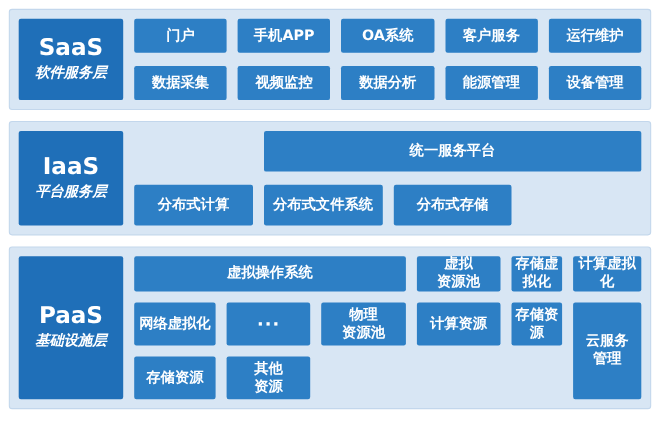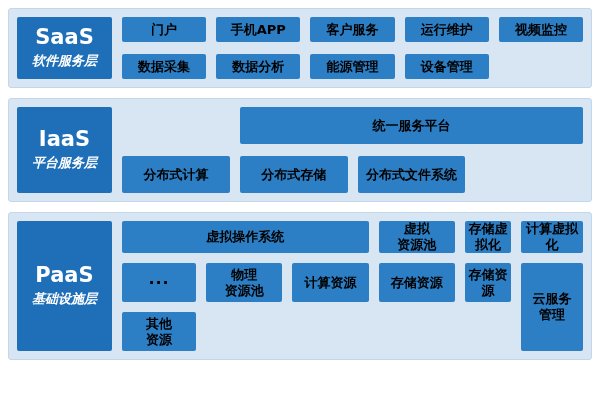--- a/index.html
+++ b/index.html
@@ -22,21 +22,21 @@
   }
   .layer {
     box-sizing: border-box;
     background: var(--layer-bg, #d8e6f4);
     border: 1px solid #c3d7ec;
     border-radius: 3px;
     padding: 8px;
     display: flex;
     gap: 10px;
   }
-  .layer-saas { height: 80px; }
+  .layer-saas { height: 92px; }
   .layer-paas { height: 104px; }
   .layer-iaas { height: 148px; }
 
   .layer-label {
     width: 95px;
     flex: 0 0 95px;
     background: var(--label-blue, #1f6fb8);
     color: #ffffff;
     border-radius: 2px;
     display: flex;
@@ -46,21 +46,21 @@
     gap: 6px;
     text-align: center;
   }
   .layer-name { font-size: 21px; font-weight: bold; line-height: 1; }
   .layer-sub  { font-size: 13px; font-weight: bold; line-height: 1.1; font-style: italic; }
 
   .grid { flex: 1; display: grid; }
 
   .box {
     background: var(--item-blue, #2d7fc5);
-    color: #000000;
+    color: #ffffff;
     border-radius: 2px;
     font-size: 13px;
     font-weight: bold;
     display: flex;
     align-items: center;
     justify-content: center;
     text-align: center;
     line-height: 1.2;
     white-space: pre-line;
     padding: 2px;
@@ -94,55 +94,57 @@
 <div class="page">
 
   <section class="layer layer-saas">
     <div class="layer-label">
       <div class="layer-name">SaaS</div>
       <div class="layer-sub">软件服务层</div>
     </div>
     <div class="grid saas-grid">
       <div class="box">门户</div>
       <div class="box">手机APP</div>
+      <div class="box">OA系统</div>
       <div class="box">客户服务</div>
       <div class="box">运行维护</div>
+      <div class="box">数据采集</div>
       <div class="box">视频监控</div>
-      <div class="box">数据采集</div>
       <div class="box">数据分析</div>
       <div class="box">能源管理</div>
       <div class="box">设备管理</div>
     </div>
   </section>
 
   <section class="layer layer-paas">
     <div class="layer-label">
       <div class="layer-name">IaaS</div>
       <div class="layer-sub">平台服务层</div>
     </div>
     <div class="grid paas-grid">
       <div class="box paas-unified">统一服务平台</div>
       <div class="box">分布式计算</div>
+      <div class="box">分布式文件系统</div>
       <div class="box">分布式存储</div>
-      <div class="box">分布式文件系统</div>
     </div>
   </section>
 
   <section class="layer layer-iaas">
     <div class="layer-label">
       <div class="layer-name">PaaS</div>
       <div class="layer-sub">基础设施层</div>
     </div>
     <div class="grid iaas-grid">
       <div class="box iaas-vos">虚拟操作系统</div>
 
       <div class="box">虚拟
 资源池</div>
       <div class="box">存储虚拟化</div>
       <div class="box">计算虚拟化</div>
+      <div class="box">网络虚拟化</div>
       <div class="box ellipsis">···</div>
 
       <div class="box iaas-cloud">云服务
 管理</div>
 
       <div class="box">物理
 资源池</div>
       <div class="box">计算资源</div>
       <div class="box">存储资源</div>
       <div class="box">存储资源</div>

